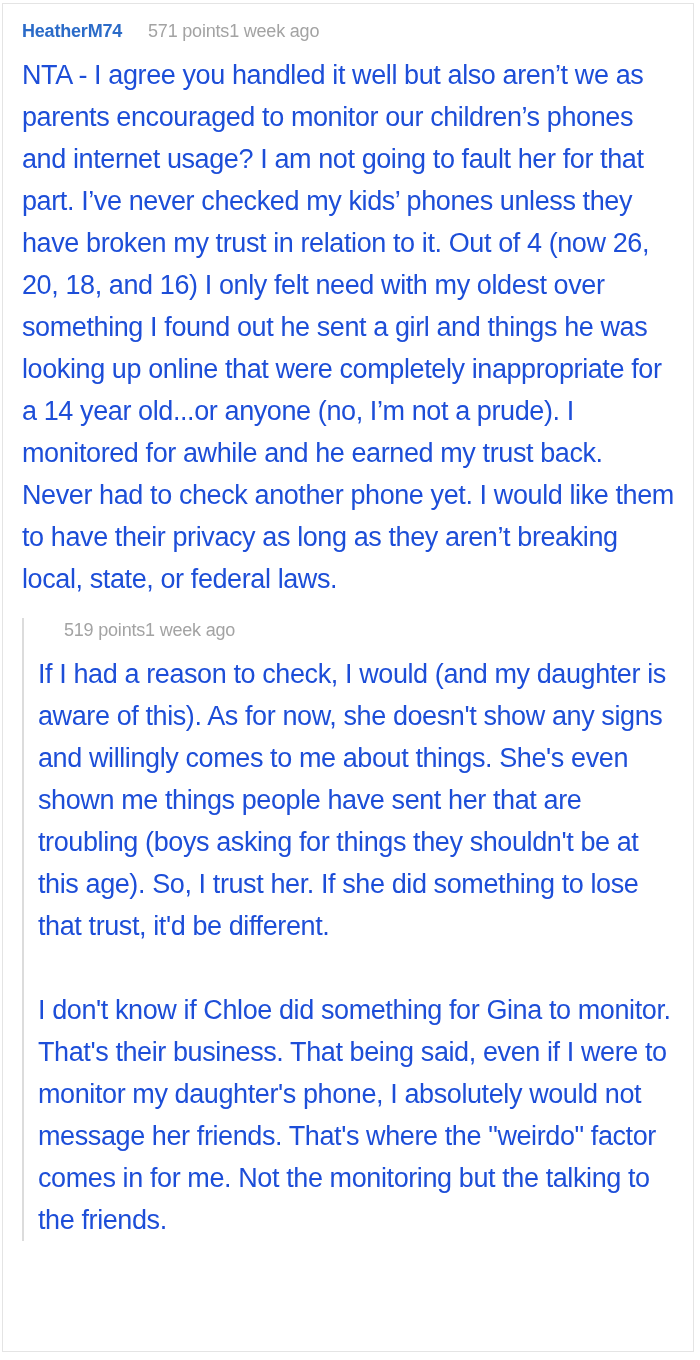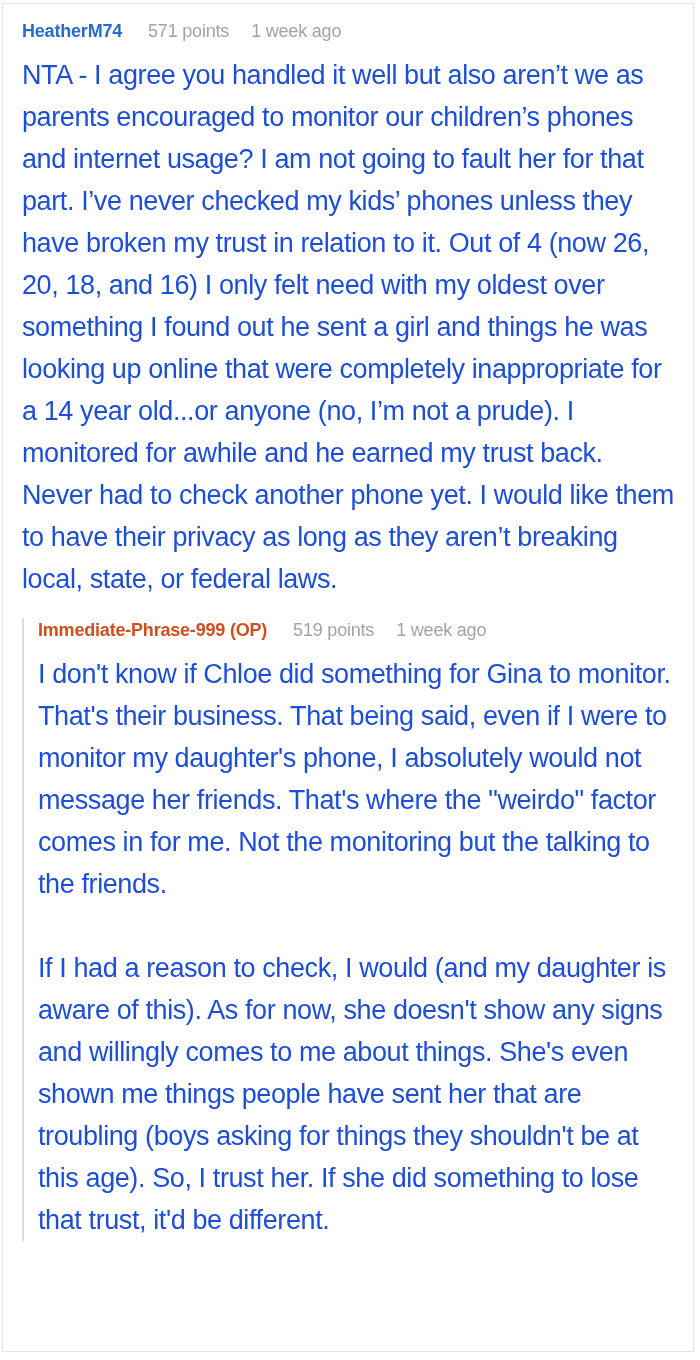--- a/index.html
+++ b/index.html
@@ -36,21 +36,21 @@
     text-decoration: none;
     cursor: pointer;
     text-align: center;
   }
   .meta {
     font-size: 18px;
     color: #a3a3a3;
     letter-spacing: -0.2px;
   }
   .meta.points { margin-left: 26px; }
-  .meta.time   { margin-left: 22px; }
+  .meta.time   { }
   .comment-body {
     margin-top: 11px;
     font-size: 27px;
     line-height: 42px;
     letter-spacing: -0.4px;
     color: #1d4ed8;
   }
   .comment-body p { margin: 0; }
   .comment-body p + p { margin-top: 42px; }
   .reply {
@@ -70,23 +70,22 @@
       <span class="meta points">571 points</span>
       <span class="meta time">1 week ago</span>
     </div>
     <div class="comment-body">
       <p>NTA - I agree you handled it well but also aren’t we as parents encouraged to monitor our children’s phones and internet usage? I am not going to fault her for that part. I’ve never checked my kids’ phones unless they have broken my trust in relation to it. Out of 4 (now 26, 20, 18, and 16) I only felt need with my oldest over something I found out he sent a girl and things he was looking up online that were completely inappropriate for a 14 year old...or anyone (no, I’m not a prude). I monitored for awhile and he earned my trust back. Never had to check another phone yet. I would like them to have their privacy as long as they aren’t breaking local, state, or federal laws.</p>
     </div>
   </div>
 
   <div class="reply">
     <div class="comment-header">
-      <span class="author" style="color: rgb(209, 78, 30);">Immediate-Phrase-999 (OP)</span>
       <span class="meta points">519 points</span>
       <span class="meta time">1 week ago</span>
     </div>
     <div class="comment-body">
+      <p>If I had a reason to check, I would (and my daughter is aware of this). As for now, she doesn't show any signs and willingly comes to me about things. She's even shown me things people have sent her that are troubling (boys asking for things they shouldn't be at this age). So, I trust her. If she did something to lose that trust, it'd be different.</p>
       <p>I don't know if Chloe did something for Gina to monitor. That's their business. That being said, even if I were to monitor my daughter's phone, I absolutely would not message her friends. That's where the "weirdo" factor comes in for me. Not the monitoring but the talking to the friends.</p>
-      <p>If I had a reason to check, I would (and my daughter is aware of this). As for now, she doesn't show any signs and willingly comes to me about things. She's even shown me things people have sent her that are troubling (boys asking for things they shouldn't be at this age). So, I trust her. If she did something to lose that trust, it'd be different.</p>
     </div>
   </div>
 
 </div>
 
 </body></html>

